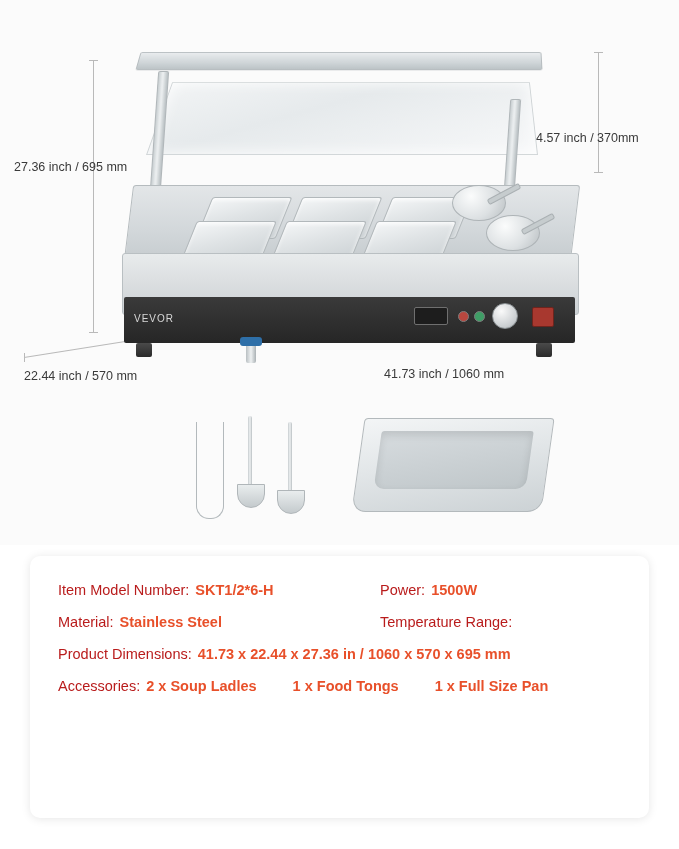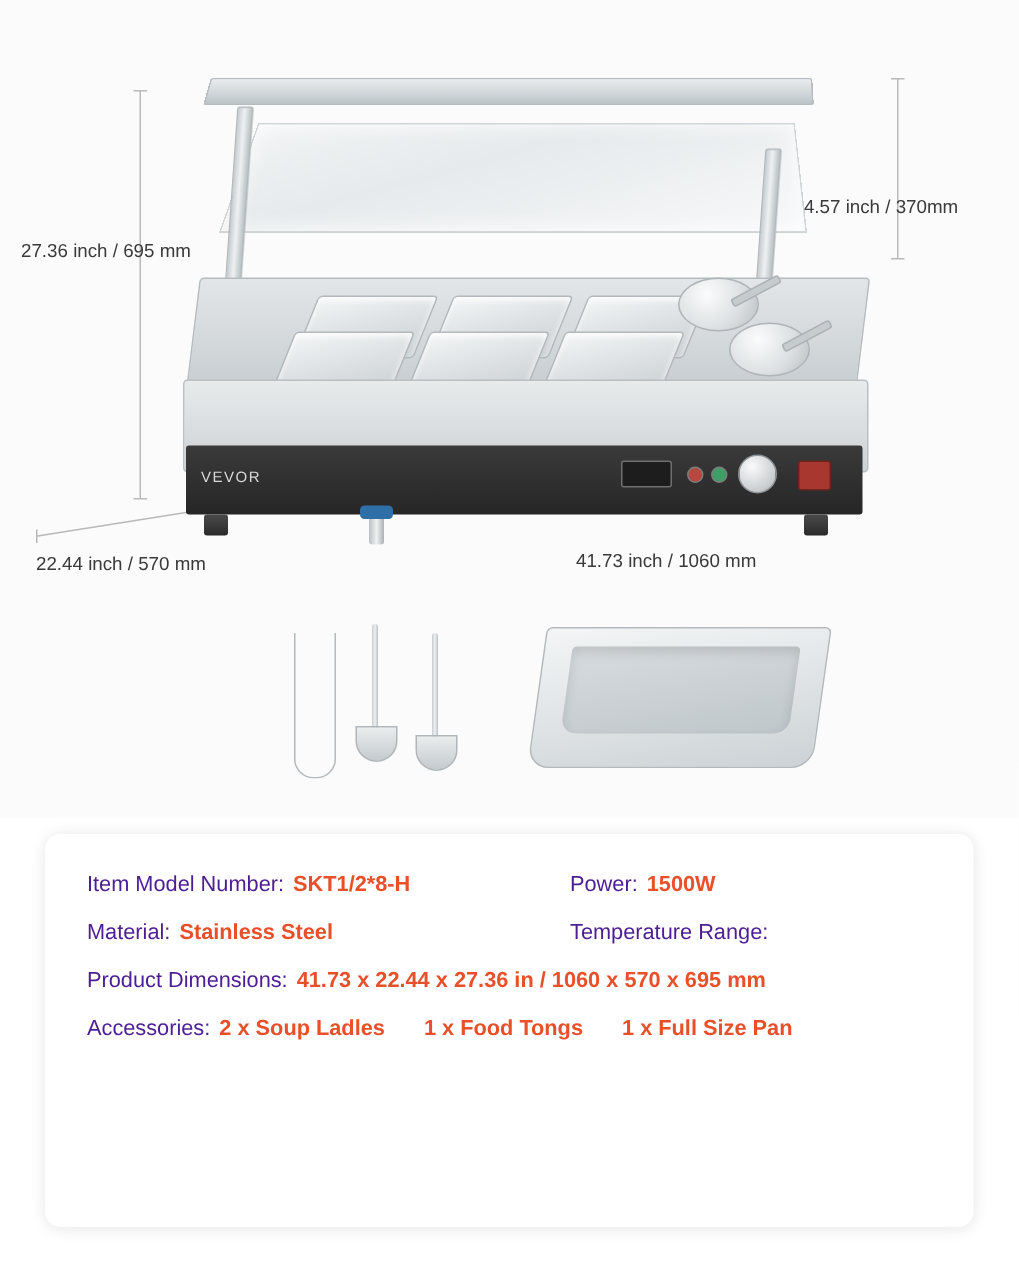--- a/index.html
+++ b/index.html
@@ -294,23 +294,23 @@
   }
   .spec-row {
     display: flex;
     align-items: baseline;
     margin-bottom: 16px;
     font-size: 14.5px;
   }
   .spec-row:last-child { margin-bottom: 0; align-items: center; }
   .spec-cell { display: flex; align-items: baseline; }
   .spec-cell.col1 { width: 322px; }
-  .lbl { color: #4c1d95; }
+  .lbl { color: #b91c1c; }
   .val { color: #e8502a; font-weight: bold; margin-left: 6px; }
-  .val.gap { margin-left: 26px; }
+  .val.gap { margin-left: 36px; }
 </style>
 </head>
 <body>
 
 <div class="product-area">
 
   <div class="vline" style="left:93px; top:60px; height:272px;"></div>
   <div class="tick tick-h" style="left:89px; top:60px;"></div>
   <div class="tick tick-h" style="left:89px; top:332px;"></div>
   <div class="dim-label" style="left:14px; top:160px;">27.36 inch / 695 mm</div>
@@ -374,21 +374,21 @@
       <div class="full-pan-inner"></div>
     </div>
   </div>
 </div>
 
 <div class="spec-card">
 
   <div class="spec-row">
     <div class="spec-cell col1">
       <span class="lbl">Item Model Number:</span>
-      <span class="val">SKT1/2*8-H</span>
+      <span class="val">SKT1/2*6-H</span>
     </div>
     <div class="spec-cell">
       <span class="lbl">Power:</span>
       <span class="val">1500W</span>
     </div>
   </div>
 
   <div class="spec-row">
     <div class="spec-cell col1">
       <span class="lbl">Material:</span>

